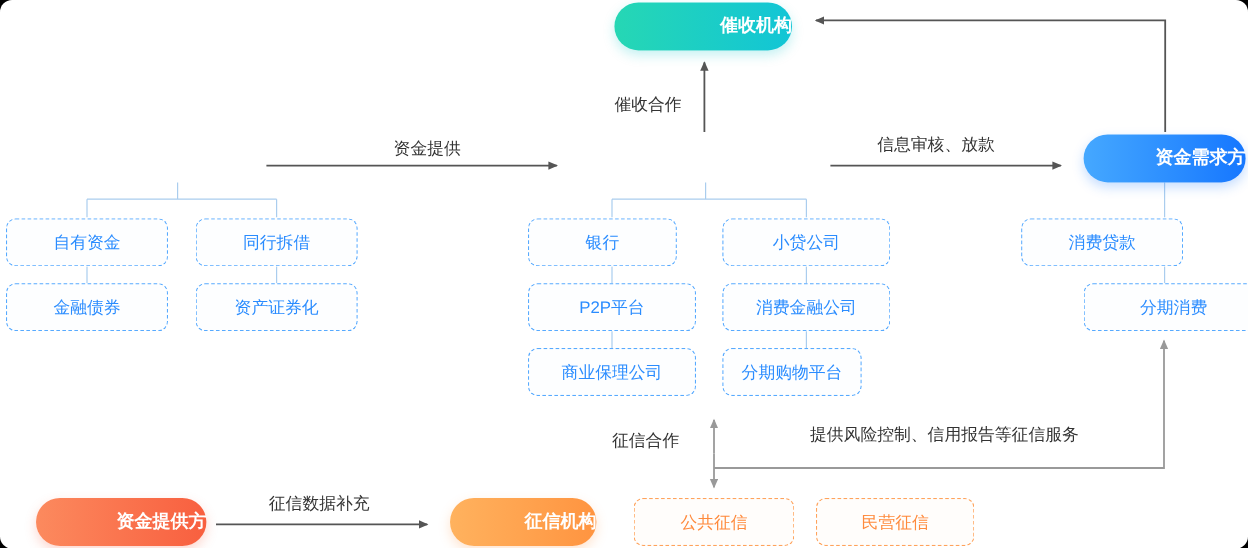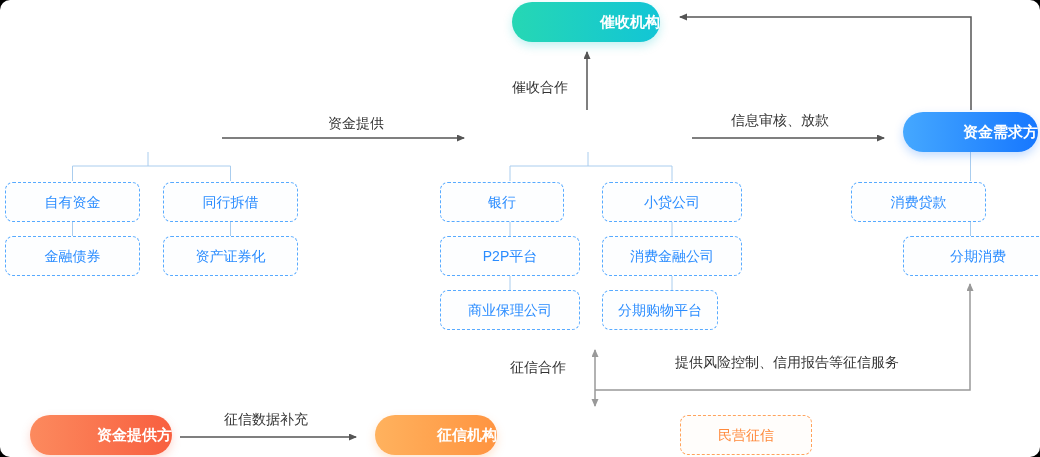--- a/index.html
+++ b/index.html
@@ -86,20 +86,21 @@
   <div class="dbox blue" style="left:440px;top:182px;width:124px">银行</div>
   <div class="dbox blue" style="left:602px;top:182px;width:140px">小贷公司</div>
   <div class="dbox blue" style="left:440px;top:236px;width:140px">P2P平台</div>
   <div class="dbox blue" style="left:602px;top:236px;width:140px">消费金融公司</div>
   <div class="dbox blue" style="left:440px;top:290px;width:140px">商业保理公司</div>
   <div class="dbox blue" style="left:602px;top:290px;width:116px">分期购物平台</div>
 
   <div class="dbox blue" style="left:851px;top:182px;width:135px">消费贷款</div>
   <div class="dbox blue" style="left:903px;top:236px;width:150px">分期消费</div>
 
+  <div class="dbox orangeb" style="left:528px;top:415px;width:134px">公共征信</div>
   <div class="dbox orangeb" style="left:680px;top:415px;width:132px">民营征信</div>
 
   <div class="edge-label" style="left:540px;top:79px">催收合作</div>
   <div class="edge-label" style="left:356px;top:115px">资金提供</div>
   <div class="edge-label" style="left:780px;top:112px">信息审核、放款</div>
   <div class="edge-label" style="left:538px;top:359px">征信合作</div>
   <div class="edge-label" style="left:787px;top:354px">提供风险控制、信用报告等征信服务</div>
   <div class="edge-label" style="left:266px;top:411px">征信数据补充</div>
 
 </div>

